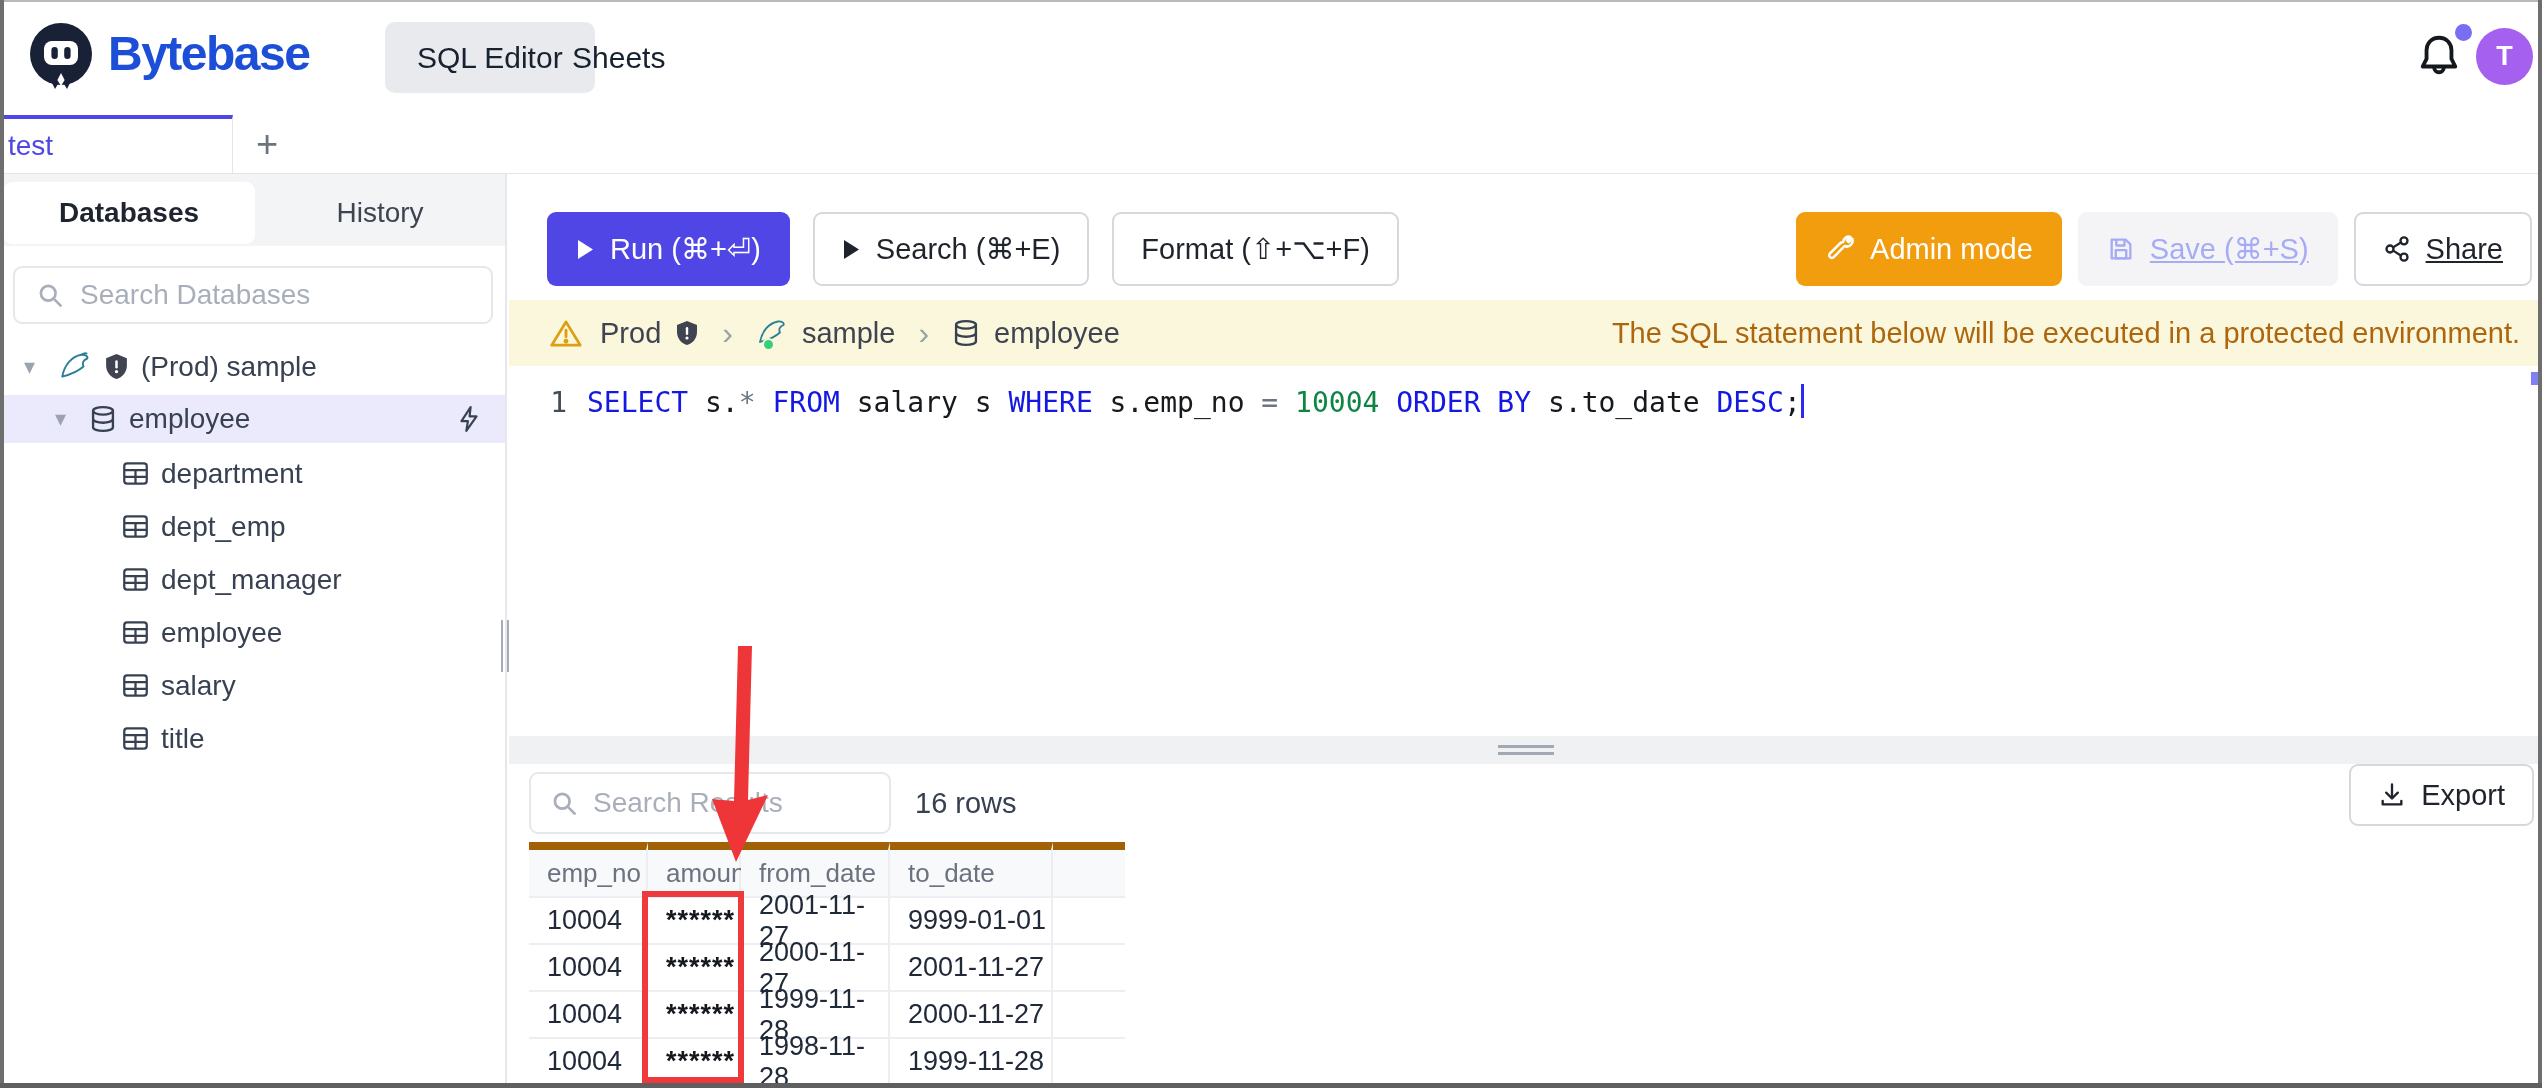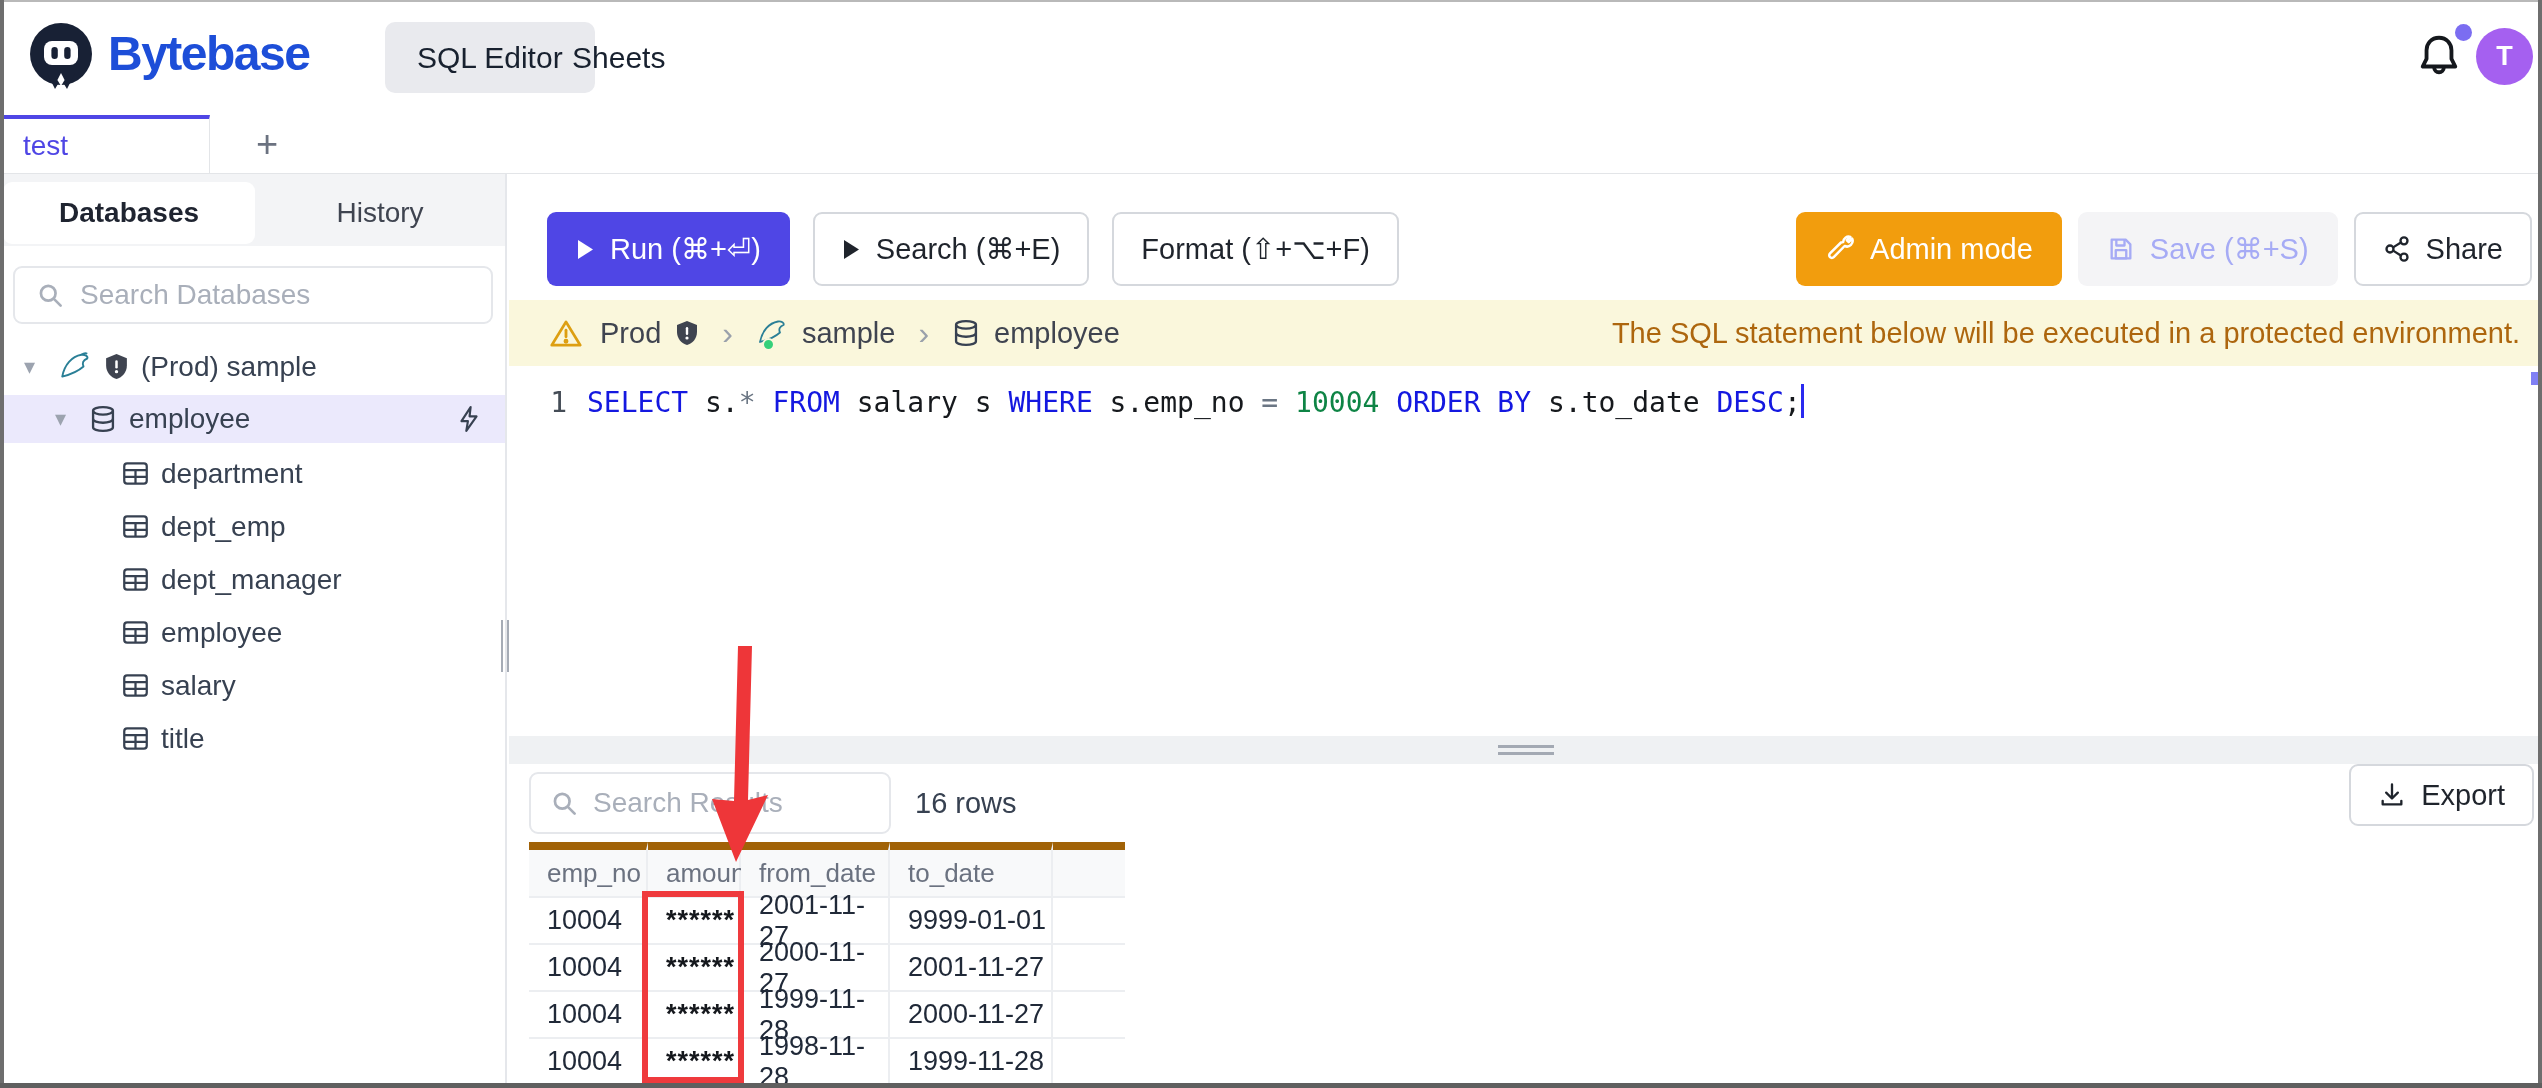--- a/index.html
+++ b/index.html
@@ -16,21 +16,21 @@
   .logo-mark { position:absolute; left:27px; top:21px; }
   .brand { position:absolute; left:108px; top:26px; font-size:48px; font-weight:800; letter-spacing:-1.5px; color:#1d4ed8; }
   .nav-pill { position:absolute; left:385px; top:22px; height:71px; padding:8px 32px; background:#e9eaee; border-radius:10px; display:flex; align-items:center; font-size:30px; font-weight:500; color:#18212f; }
   .nav-plain { position:absolute; left:572px; top:22px; height:71px; display:flex; align-items:center; font-size:30px; font-weight:500; color:#18212f; }
   .bell-wrap { position:absolute; left:2416px; top:30px; width:52px; height:52px; }
   .bell-dot { position:absolute; right:-4px; top:-6px; width:17px; height:17px; border-radius:50%; }
   .avatar { position:absolute; left:2476px; top:28px; width:57px; height:57px; border-radius:50%; color:#fff; font-size:27px; font-weight:600; display:flex; align-items:center; justify-content:center; }
 
   
   .tab-row { position:absolute; left:0; right:0; top:115px; height:59px; background:#fff; border-bottom:1px solid #e3e5e8; }
-  .sheet-tab { position:absolute; left:0; top:0; width:210px; height:58px; border-right:1px solid #e3e5e8; border-top:4px solid #4f46e5; display:flex; align-items:center; padding-left:23px; font-size:28px; color:#4f46e5; background:#fff; }
+  .sheet-tab { position:absolute; left:0; top:0; width:233px; height:58px; border-right:1px solid #e3e5e8; border-top:4px solid #4f46e5; display:flex; align-items:center; padding-left:8px; font-size:28px; color:#4f46e5; background:#fff; }
   .add-tab { position:absolute; left:245px; top:4px; width:44px; height:50px; display:flex; align-items:center; justify-content:center; font-size:38px; font-weight:300; color:#6b7280; cursor:pointer; }
 
   
   .sidebar { position:absolute; left:0; top:174px; bottom:0; width:507px; background:#fff; border-right:2px solid #e5e7eb; }
   .side-tabs { position:relative; height:72px; background:#f3f4f6; }
   .seg-active { position:absolute; left:3px; top:8px; width:252px; height:62px; background:#fff; border-radius:9px; display:flex; align-items:center; justify-content:center; font-size:28px; font-weight:600; color:#1f2430; }
   .seg-rest { position:absolute; left:255px; right:0; top:8px; height:62px; display:flex; align-items:center; justify-content:center; font-size:28px; color:#3f4450; }
   .side-search { position:relative; margin:20px 12px 0 13px; height:58px; border:2px solid #e5e7eb; border-radius:9px; background:#fff; display:flex; align-items:center; padding-left:22px; gap:16px;text-align:right; }
   .ph { font-size:28px; color:#a9afba; }
   .tree { margin-top:16px; position:relative; }
@@ -45,21 +45,21 @@
   
   .main { position:absolute; left:509px; right:0; top:174px; bottom:0; background:#fff; }
   .toolbar { position:absolute; left:0; right:0; top:0; height:126px; display:flex; align-items:flex-start; padding:38px 10px 0 38px; background:#fff; }
   .btn { height:74px; border-radius:9px; font-size:29px; display:inline-flex; align-items:center; gap:15px; padding:0 27px; border:2px solid transparent; background:#fff; color:#1f242c; cursor:pointer; white-space:nowrap; }
   .btn + .btn { margin-left:23px; }
   .btn.primary { background:#4f46e5; color:#fff; }
   .btn.outline { border-color:#d5d8dd; }
   .btn.admin { background:#f29d0d; color:#fff; }
   .btn.disabled { background:#f4f4f6; color:#a6abf5; cursor:default; }
   .tb-right { margin-left:auto; display:flex; align-items:flex-start; }
-  .tb-right .btn + .btn { margin-left:16px; }
+  .tb-right .btn + .btn { margin-left:16px;text-decoration:underline; }
 
   .context-bar { position:absolute; left:0; right:0; top:126px; height:66px; background:#faf7dc; display:flex; align-items:center; padding:0 22px 0 40px; gap:17px; }
   .crumb { font-size:29px; color:#3f4450; display:flex; align-items:center; gap:14px; }
   .chev { font-size:32px; color:#9aa1ab; padding:0 6px; }
   .notice { margin-left:auto; font-size:29px; color:#ad660e; }
 
   .editor { position:absolute; left:0; right:0; top:192px; height:370px; background:#fff; }
   .code-line { display:flex; padding-top:18px; font-family:"DejaVu Sans Mono","Liberation Mono",monospace; font-size:28px; line-height:38px; white-space:pre; }
   .ln { width:58px; text-align:right; color:#444c56; margin-right:20px; }
   .tok-kw { color:#1418e0; }

